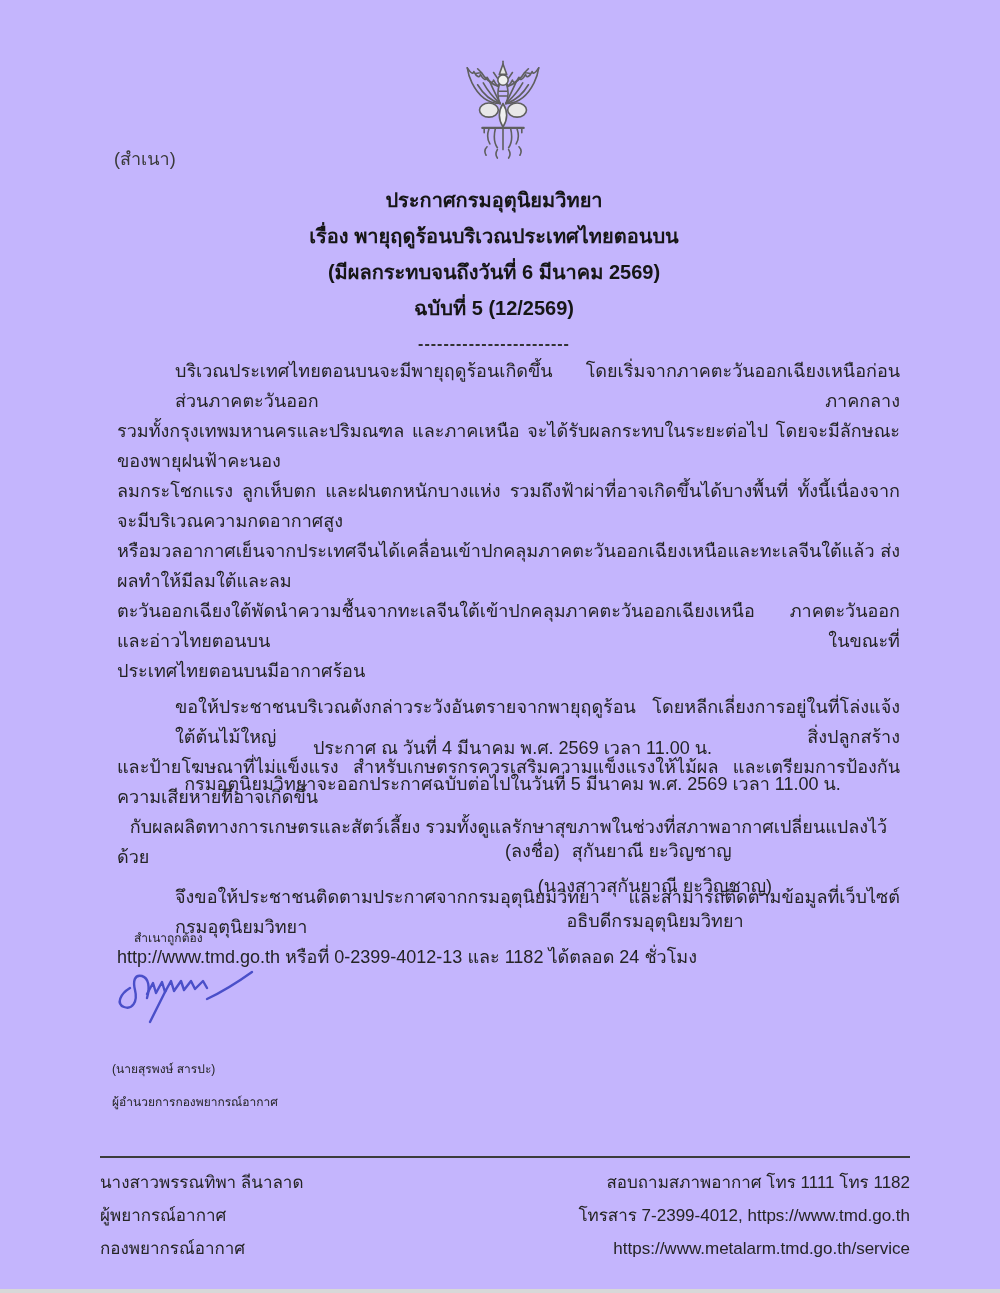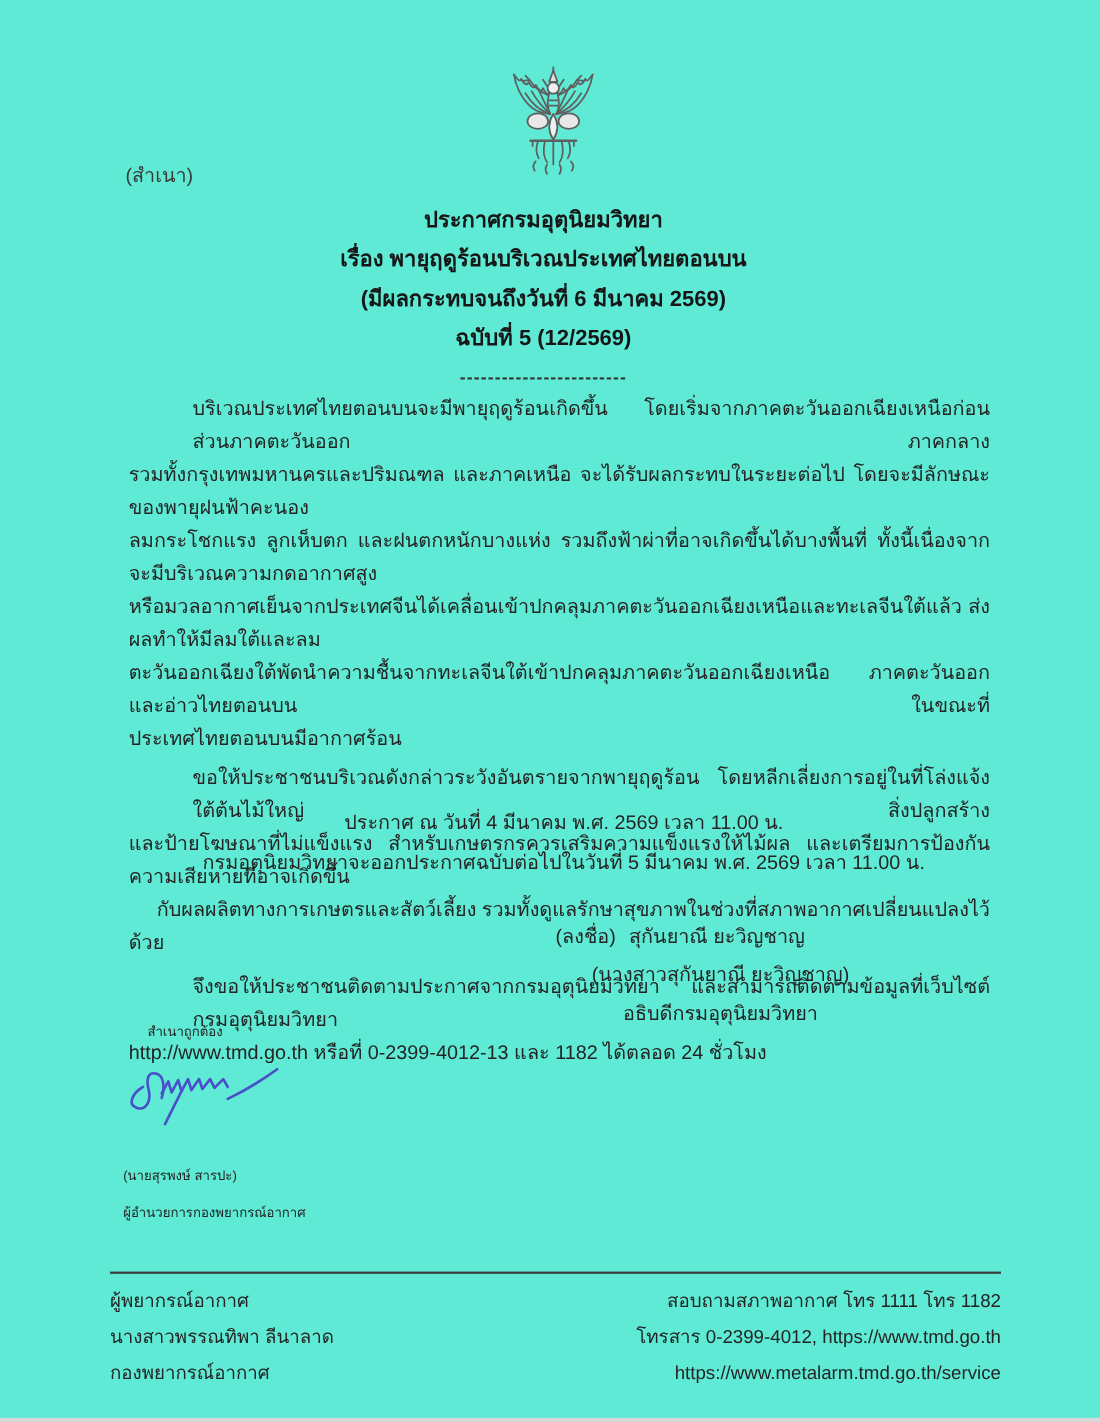--- a/index.html
+++ b/index.html
@@ -1,35 +1,35 @@
 <!DOCTYPE html>
 <html><head>
 <meta charset="utf-8">
 <style>
   * { margin:0; padding:0; box-sizing:border-box; }
   html,body { background:#888; }
   .page {
     position:relative;
     width:1000px; height:1293px;
     margin:0 auto;
-    background:#5eead4;
+    background:#c4b5fd;
     color:#242424;
     font-family:"Liberation Sans","DejaVu Sans",sans-serif;
     overflow:hidden;
     border-bottom:4px solid #d8d8d8;
   }
   .emblem { position:absolute; left:456px; top:60px; width:94px; height:104px; }
   .copy-label { position:absolute; left:114px; top:144px; font-size:18px; color:#3a3a3a; }
   .title-block { position:absolute; left:0; right:12px; top:182px; text-align:center; font-weight:bold; font-size:20px; color:#161616; }
   .title-block > div { height:36px; line-height:36px; }
   .divider-row { font-weight:bold; letter-spacing:1px; color:#333; font-size:16px; }
   .body-block { position:absolute; left:117px; width:783px; top:356px; font-size:18px; line-height:30px; color:#242424; }
   .para { text-align:justify; }
   .para .jl { text-align:justify; text-align-last:justify; min-height:30px; }
-  .para .ll { text-align:right; text-align-last:left; min-height:30px; }
+  .para .ll { text-align:center; text-align-last:left; min-height:30px; }
   .para .indent { padding-left:58px; }
   .para-2 { margin-top:6px; }
   .para-3 { margin-top:10px; }
   .announce-block { position:absolute; left:0; right:0; top:730px; text-align:center; font-size:18px;margin-left:25px; }
   .announce-block > div { height:36px; line-height:36px; }
   .sign-block { position:absolute; left:505px; top:834px; width:300px; font-size:18px; }
   .sign-block .row1 { display:flex; gap:12px; height:35px; line-height:35px; }
   .sign-block .row2, .sign-block .row3 { text-align:center; height:35px; line-height:35px; }
   .certify-block { position:absolute; left:112px; top:924px; font-size:12px; }
   .certify-label { padding-left:22px; height:28px; line-height:28px; }
@@ -132,25 +132,25 @@
         <path d="M52,36 C46,48 40,60 36,68"></path>
       </g>
     </svg>
     <div class="certifier-name">(นายสุรพงษ์ สารปะ)</div>
     <div class="certifier-title">ผู้อำนวยการกองพยากรณ์อากาศ</div>
   </div>
 
   <div class="footer">
     <div class="footer-cols">
       <div class="footer-left">
+        <div>นางสาวพรรณทิพา ลีนาลาด</div>
         <div>ผู้พยากรณ์อากาศ</div>
-        <div>นางสาวพรรณทิพา ลีนาลาด</div>
         <div>กองพยากรณ์อากาศ</div>
       </div>
       <div class="footer-right">
         <div>สอบถามสภาพอากาศ โทร 1111 โทร 1182</div>
-        <div>โทรสาร 0-2399-4012, https://www.tmd.go.th</div>
+        <div>โทรสาร 7-2399-4012, https://www.tmd.go.th</div>
         <div>https://www.metalarm.tmd.go.th/service</div>
       </div>
     </div>
   </div>
 
 </div>
 
 </body></html>

